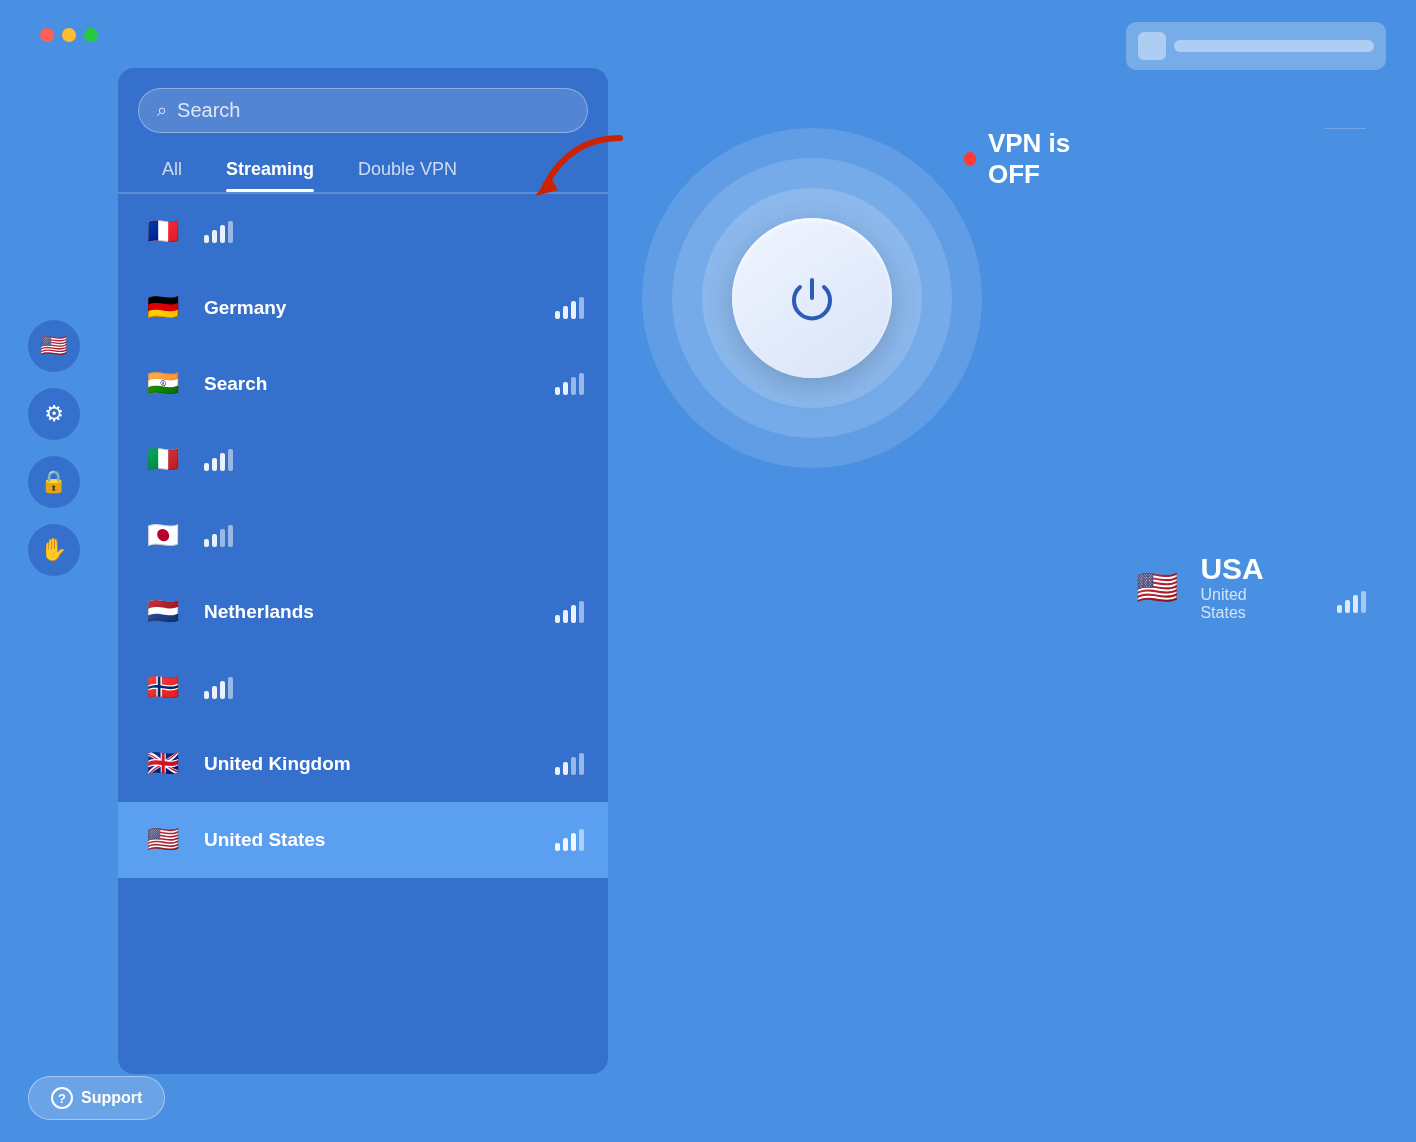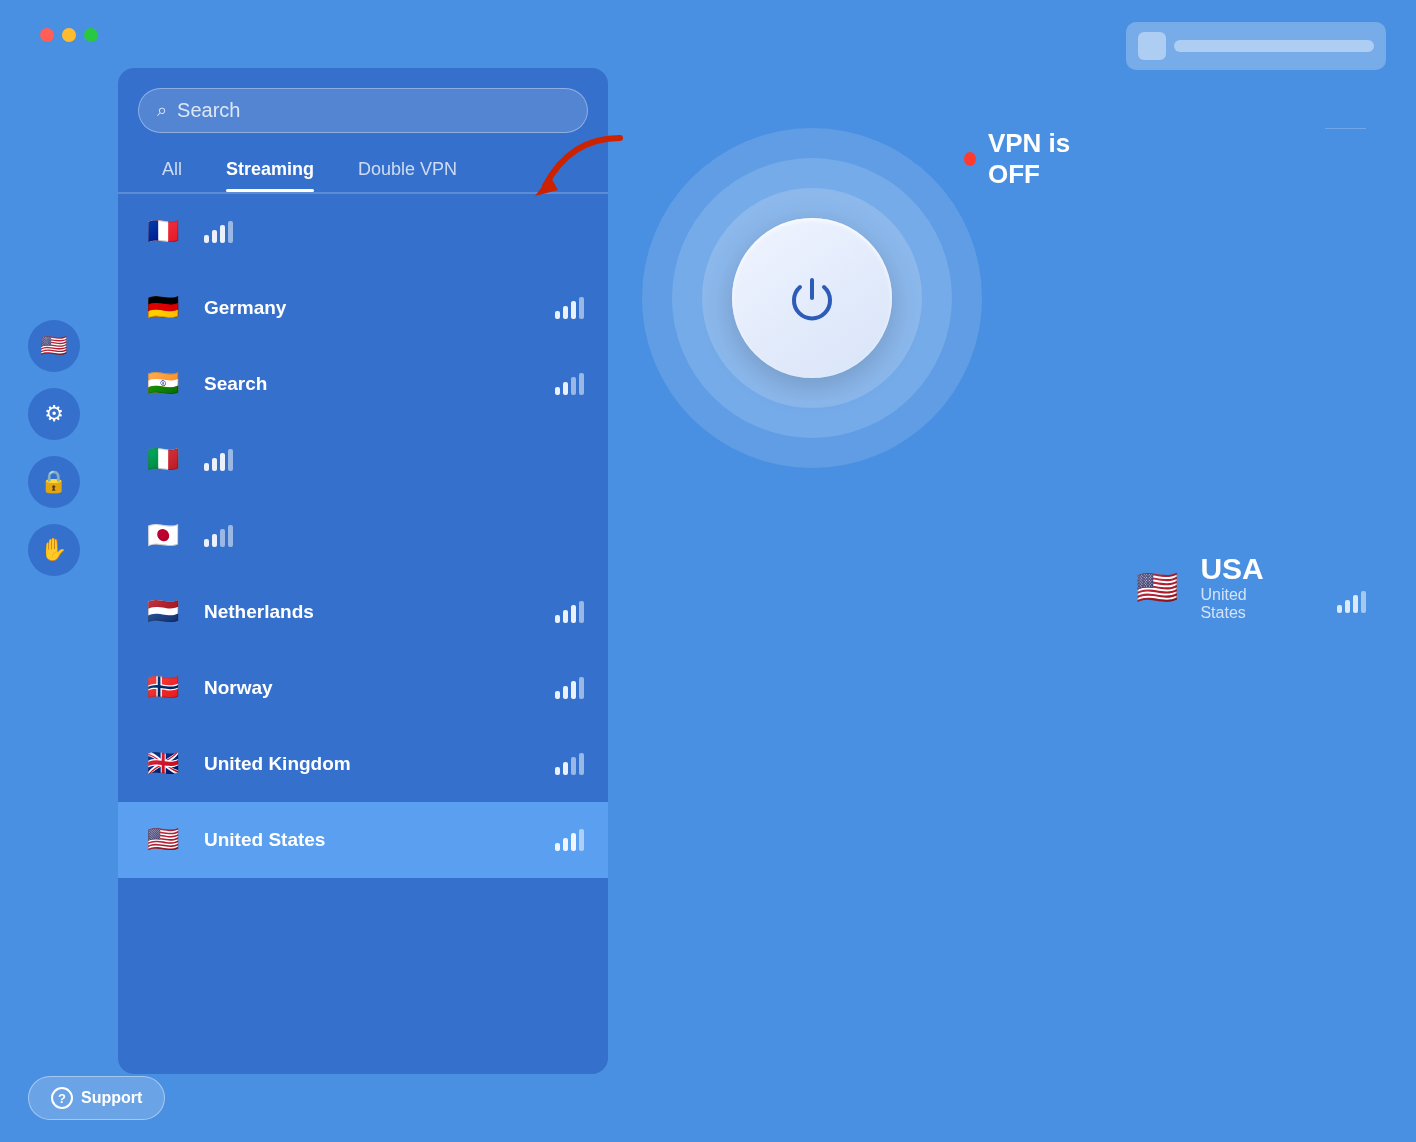--- a/index.html
+++ b/index.html
@@ -456,21 +456,20 @@
         <div class="signal-bars">
           <div class="bar b1 active"></div>
           <div class="bar b2 active"></div>
           <div class="bar b3 active"></div>
           <div class="bar b4"></div>
         </div>
       </div>
 
       <div class="country-item">
         <div class="country-flag">🇳🇴</div>
-        <span class="country-name">Norway</span>
         <div class="signal-bars">
           <div class="bar b1 active"></div>
           <div class="bar b2 active"></div>
           <div class="bar b3 active"></div>
           <div class="bar b4"></div>
         </div>
       </div>
 
       <div class="country-item">
         <div class="country-flag">🇬🇧</div>

